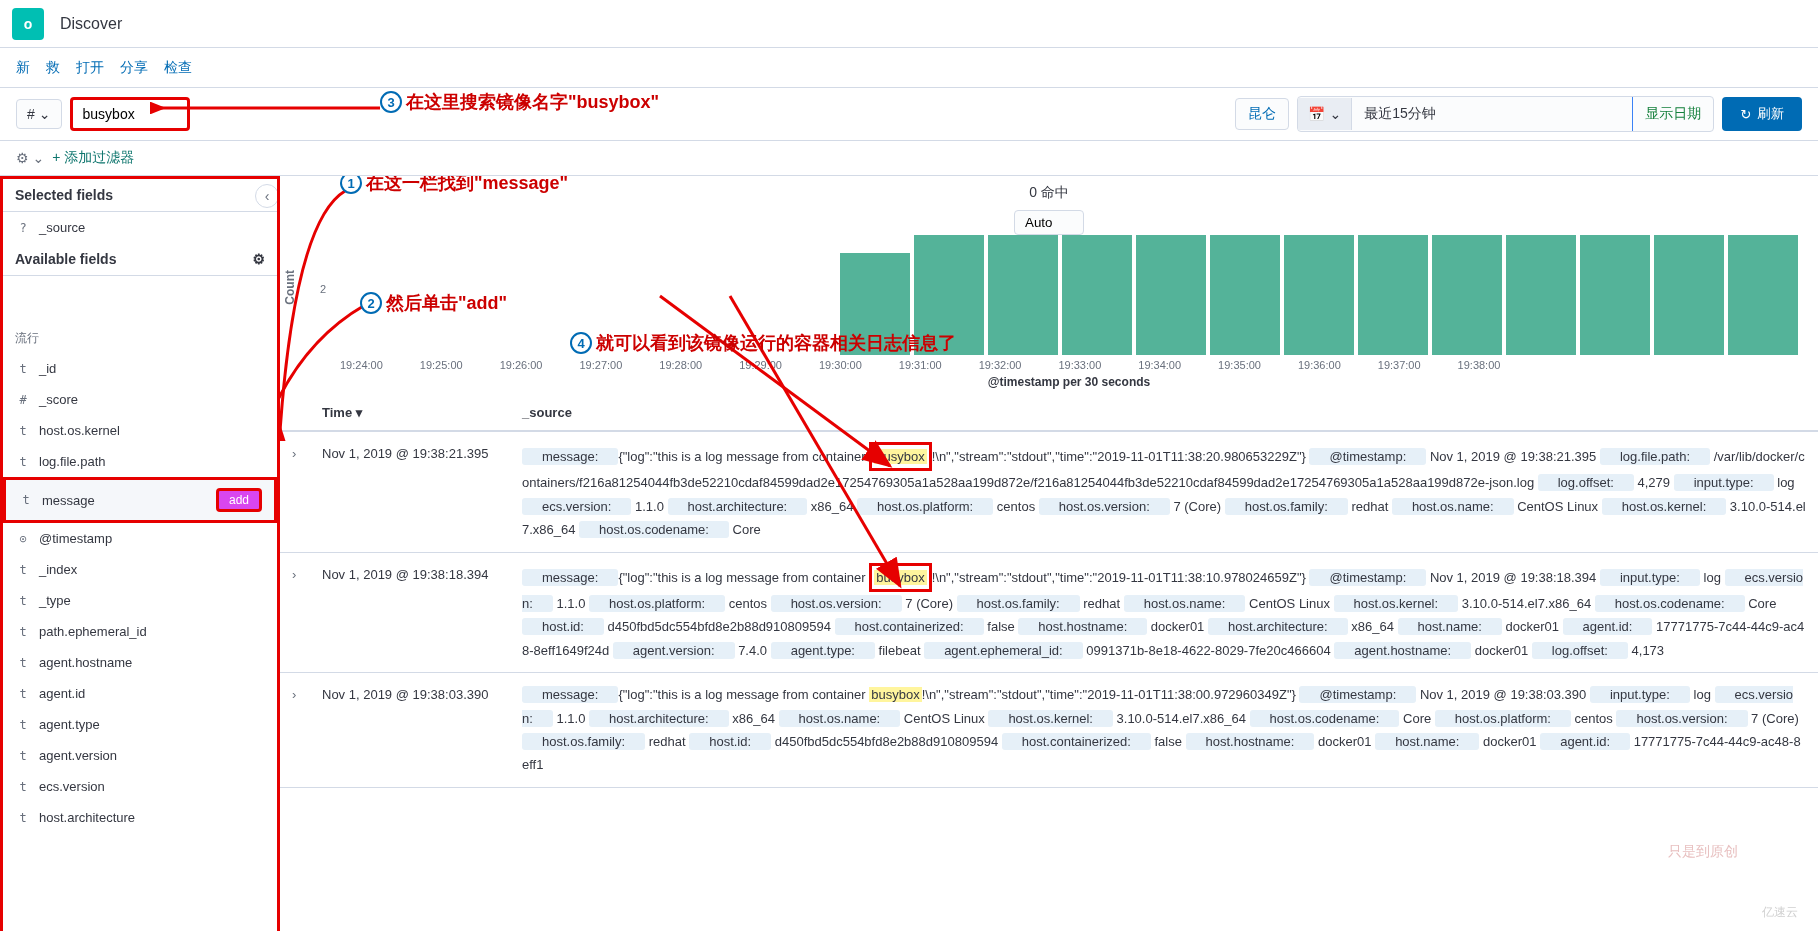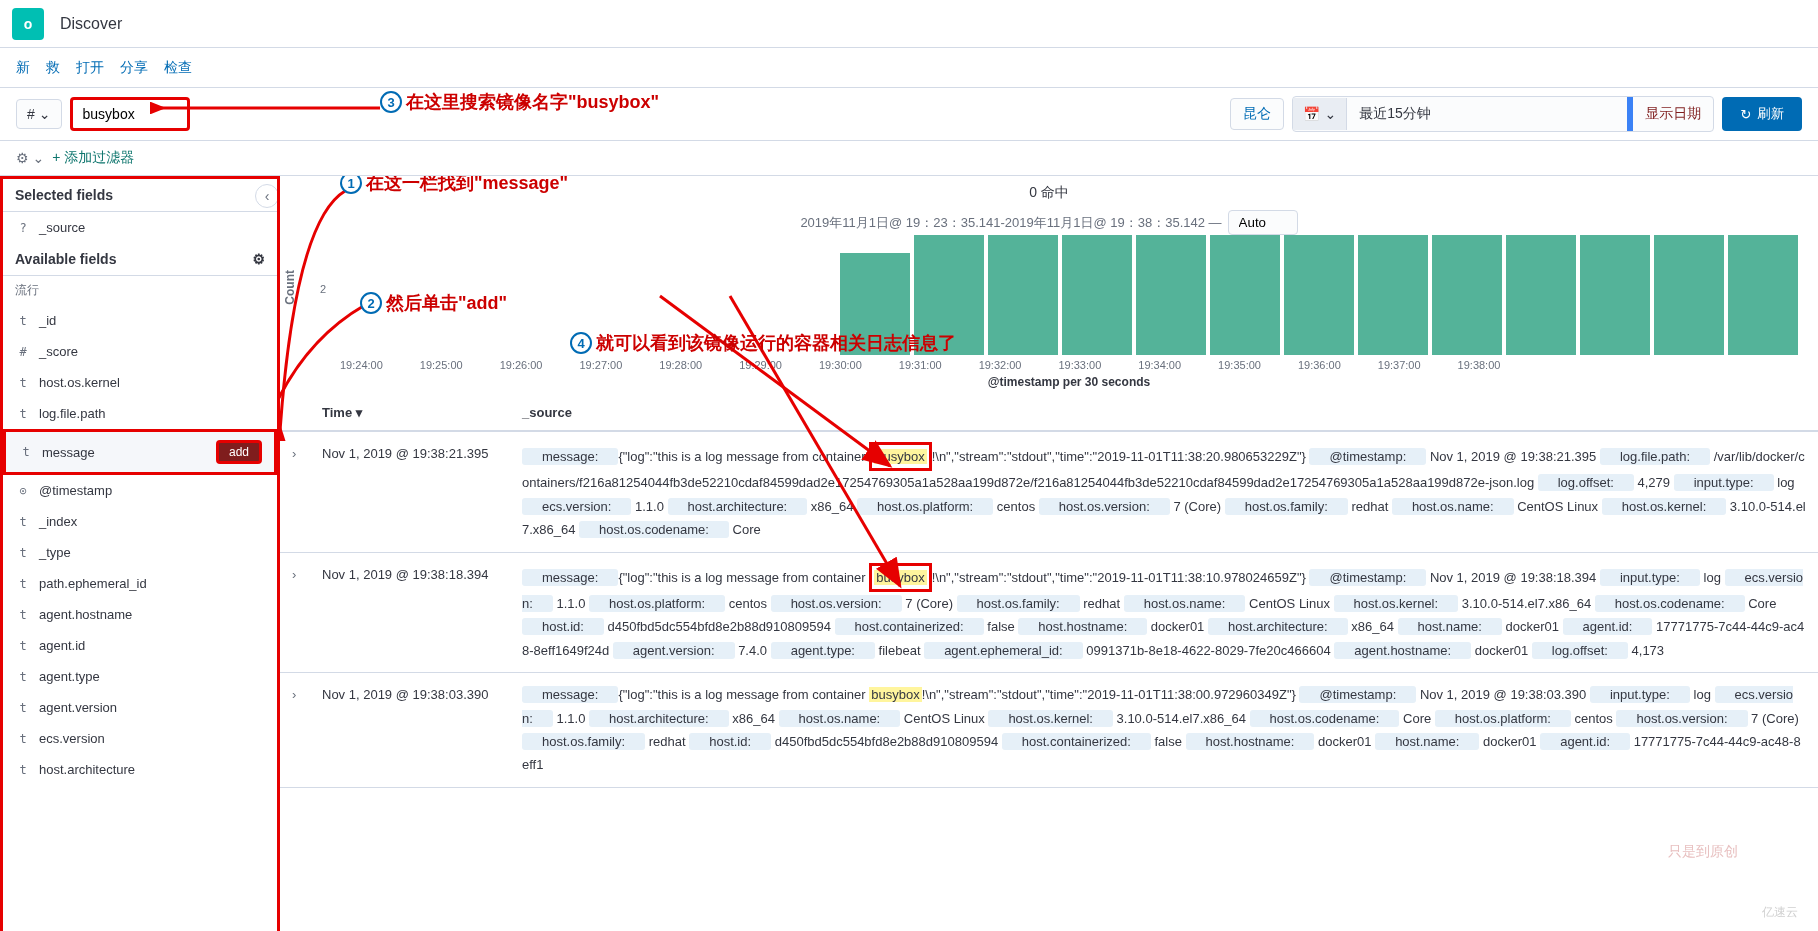--- a/index.html
+++ b/index.html
@@ -9,35 +9,35 @@
 .app-title { font-size: 16px; color: #343741; }
 .header-menu { display: flex; align-items: center; height: 40px; border-bottom: 1px solid #d3dae6; padding: 0 16px; gap: 16px; }
 .menu-item { color: #006bb4; cursor: pointer; font-size: 14px; }
 .query-bar { display: flex; align-items: center; padding: 8px 16px; gap: 8px; border-bottom: 1px solid #d3dae6; position: relative; }
 .lang-select { display: flex; align-items: center; padding: 6px 10px; border: 1px solid #d3dae6; border-radius: 4px; gap: 4px; background: #fbfcfd; }
 .query-input { flex: 1; border: 3px solid #e60000; border-radius: 4px; padding: 6px 10px; font-size: 14px; outline: none; max-width: 120px; }
 .kql-label { color: #006bb4; font-size: 14px; padding: 6px 12px; border: 1px solid #d3dae6; border-radius: 4px; margin-left: auto; background: #fbfcfd; }
 .date-picker { display: flex; align-items: center; background: #fbfcfd; border: 1px solid #d3dae6; border-radius: 4px; overflow: hidden; }
 .date-icon { padding: 8px 10px; border-right: 1px solid #d3dae6; background: #e9edf3; }
 .date-text { padding: 8px 12px; min-width: 280px; }
-.show-dates { padding: 8px 12px; color: #7f1d1d; border-left: 6px solid #3b82f6; }
+.show-dates { padding: 8px 12px; color: #15803d; border-left: 1px solid #3b82f6; }
 .refresh-btn { display: flex; align-items: center; gap: 6px; padding: 8px 18px; background: #006bb4; color: #fff; border: none; border-radius: 4px; cursor: pointer; }
 .filter-bar { display: flex; align-items: center; padding: 8px 16px; gap: 8px; border-bottom: 1px solid #d3dae6; }
 .gear-icon { color: #69707d; }
 .add-filter { color: #0f766e; cursor: pointer; }
 .main { display: flex; height: calc(100vh - 170px); }
 .sidebar { width: 280px; border-right: 1px solid #d3dae6; overflow-y: auto; position: relative; border: 3px solid #e60000; }
 .collapse-btn { position: absolute; right: -2px; top: 5px; width: 24px; height: 24px; background: #fff; border: 1px solid #d3dae6; border-radius: 50%; display: flex; align-items: center; justify-content: center; color: #69707d; z-index: 2; }
 .index-pattern { background: #1a1c21; color: #fff; padding: 10px 12px; font-weight: bold; }
 .fields-section { padding: 8px 12px; font-weight: bold; border-bottom: 1px solid #d3dae6; display: flex; align-items: center; justify-content: space-between; }
 .field-row { display: flex; align-items: center; padding: 8px 12px; gap: 8px; font-size: 13px; position: relative; }
 .field-row.highlighted { border: 3px solid #e60000; background: #f5f7fa; }
 .field-type { width: 16px; text-align: center; color: #69707d; font-family: monospace; font-size: 12px; }
-.field-subtitle { padding: 6px 12px; font-size: 12px; color: #69707d; }
-.add-btn { background: #7f1d1d; color: #fff; padding: 2px 10px; border-radius: 4px; font-size: 12px; border: 3px solid #e60000; }
+.field-subtitle { padding: 6px 12px; font-size: 12px; color: #69707d; margin-top: 48px; }
+.add-btn { background: #d946ef; color: #fff; padding: 2px 10px; border-radius: 4px; font-size: 12px; border: 3px solid #e60000; }
 .content { flex: 1; overflow: auto; position: relative; }
 .hit-header { text-align: center; padding: 8px; font-size: 14px; }
 .time-range-text { text-align: center; color: #69707d; font-size: 13px; display: flex; align-items: center; justify-content: center; gap: 6px; }
 .auto-select { border: 1px solid #d3dae6; padding: 4px 30px 4px 10px; border-radius: 4px; background: #fbfcfd; appearance: none; }
 .chart-area { height: 160px; position: relative; padding: 0 20px 20px 60px; }
 .chart-bars { display: flex; align-items: flex-end; height: 120px; gap: 4px; justify-content: flex-end; }
 .chart-bar { background: #54b399; width: 70px; }
 .chart-y-label { position: absolute; left: 10px; top: 50%; transform: rotate(-90deg) translateX(50%); transform-origin: left; font-size: 12px; color: #69707d; font-weight: bold; }
 .chart-x-labels { display: flex; justify-content: flex-start; font-size: 11px; color: #69707d; margin-top: 4px; gap: 37px; }
 .chart-x-title { text-align: center; font-size: 12px; font-weight: bold; margin-top: 4px; }
@@ -197,21 +197,20 @@
         <defs>
           <marker id="ah2" markerWidth="10" markerHeight="8" refX="2" refY="4" orient="auto">
             <polygon points="10 0, 0 4, 10 8" fill="#e60000"></polygon>
           </marker>
         </defs>
         <path d="M 80 10 Q 30 40 15 250" stroke="#e60000" stroke-width="3" fill="none" marker-end="url(#ah2)"></path>
       </svg>
 
     <div class="hit-header">0 命中</div>
     <div class="time-range-text">
-      <span>2019年11月1日@ 19：23：35.141-2019年11月1日@ 19：38：35.142 —</span>
       <select class="auto-select"><option>Auto</option></select>
     </div>
 
     <div class="chart-area">
       <div class="chart-y-label">Count</div>
       <div style="position:absolute; left:40px; top:48px; font-size:11px; color:#69707d;">2</div>
       <div class="chart-bars" id="chart-bars">
           <div class="chart-bar" style="height: 85%;"></div>
           <div class="chart-bar" style="height: 100%;"></div>
           <div class="chart-bar" style="height: 100%;"></div>

